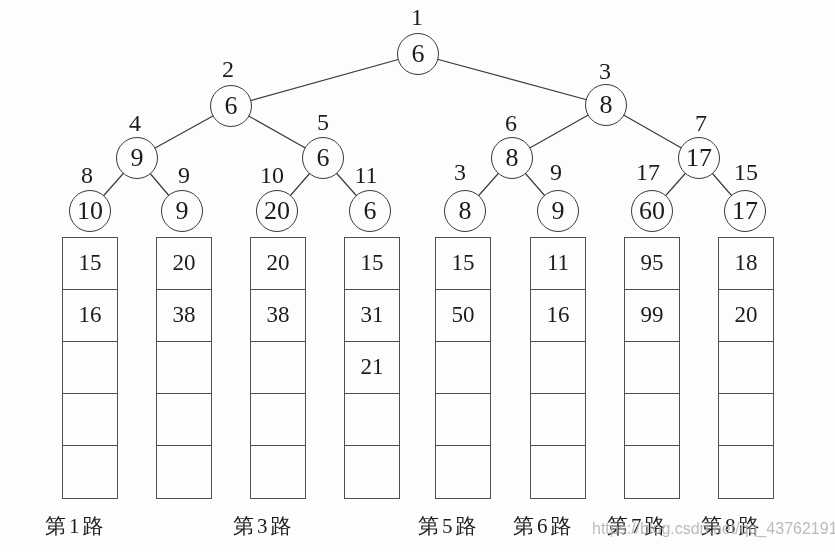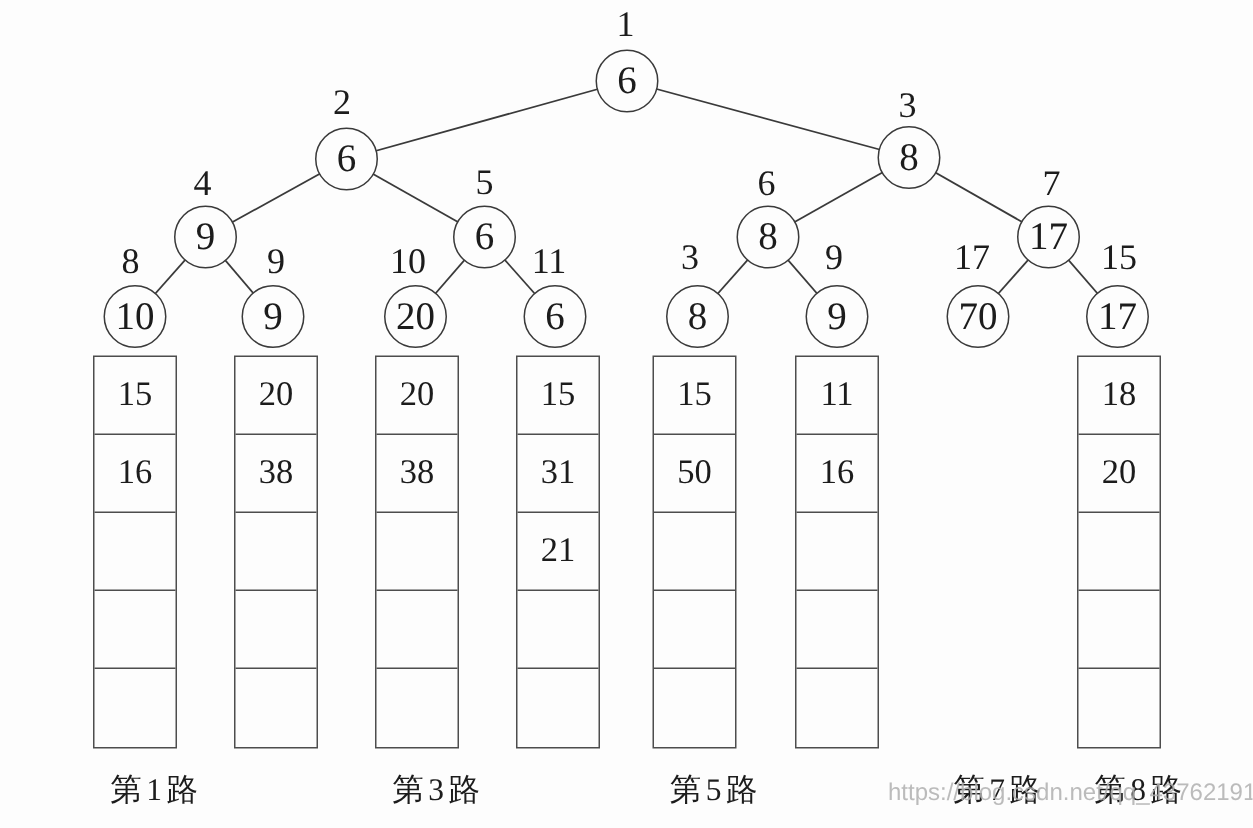--- a/index.html
+++ b/index.html
@@ -51,21 +51,21 @@
     border-bottom: 1.4px solid #4d4d4d;
     text-align: center;
     line-height: 50px;
     font-size: 23px;
     color: #1c1c1c;
   }
   .run-cell:last-child { border-bottom: none; }
   .run-label {
     position: absolute;
     width: 90px;
-    text-align: right;
+    text-align: left;
     font-size: 21px;
     letter-spacing: 3px;
     color: #1c1c1c;
     white-space: nowrap;
   }
   .watermark {
     position: absolute;
     left: 592px;
     top: 520px;
     font-family: "Liberation Sans", "DejaVu Sans", sans-serif;
@@ -120,21 +120,21 @@
   <div class="node-circle" style="left:116px;top:137px">9</div>
   <div class="node-circle" style="left:302px;top:137px">6</div>
   <div class="node-circle" style="left:491px;top:137px">8</div>
   <div class="node-circle" style="left:678px;top:137px">17</div>
   <div class="node-circle" style="left:69px;top:190px">10</div>
   <div class="node-circle" style="left:161px;top:190px">9</div>
   <div class="node-circle" style="left:256px;top:190px">20</div>
   <div class="node-circle" style="left:349px;top:190px">6</div>
   <div class="node-circle" style="left:444px;top:190px">8</div>
   <div class="node-circle" style="left:537px;top:190px">9</div>
-  <div class="node-circle" style="left:631px;top:190px">70</div>
+  <div class="node-circle" style="left:631px;top:190px">60</div>
   <div class="node-circle" style="left:724px;top:190px">17</div>
 
   <div class="run-column" style="left:62px;top:237px">
     <div class="run-cell">15</div>
     <div class="run-cell">16</div>
     <div class="run-cell"></div>
     <div class="run-cell"></div>
     <div class="run-cell"></div>
   </div>
   <div class="run-column" style="left:156px;top:237px">
@@ -165,29 +165,37 @@
     <div class="run-cell"></div>
     <div class="run-cell"></div>
   </div>
   <div class="run-column" style="left:530px;top:237px">
     <div class="run-cell">11</div>
     <div class="run-cell">16</div>
     <div class="run-cell"></div>
     <div class="run-cell"></div>
     <div class="run-cell"></div>
   </div>
+  <div class="run-column" style="left:624px;top:237px">
+    <div class="run-cell">95</div>
+    <div class="run-cell">99</div>
+    <div class="run-cell"></div>
+    <div class="run-cell"></div>
+    <div class="run-cell"></div>
+  </div>
   <div class="run-column" style="left:718px;top:237px">
     <div class="run-cell">18</div>
     <div class="run-cell">20</div>
     <div class="run-cell"></div>
     <div class="run-cell"></div>
     <div class="run-cell"></div>
   </div>
 
   <div class="run-label" style="left:45px;top:512px">第1路</div>
   <div class="run-label" style="left:233px;top:512px">第3路</div>
   <div class="run-label" style="left:418px;top:512px">第5路</div>
+  <div class="run-label" style="left:513px;top:512px">第6路</div>
   <div class="run-label" style="left:607px;top:512px">第7路</div>
   <div class="run-label" style="left:701px;top:512px">第8路</div>
 
   <div class="watermark">https://blog.csdn.net/qq_43762191</div>
 
 </div>
 
 </body></html>

